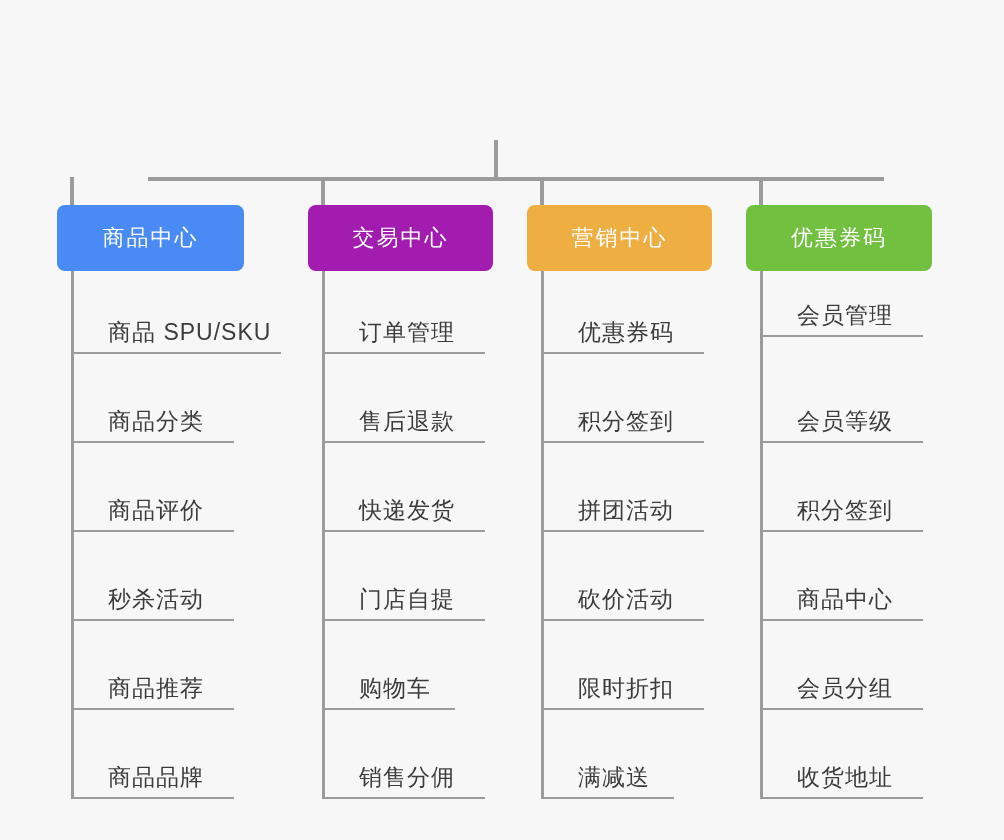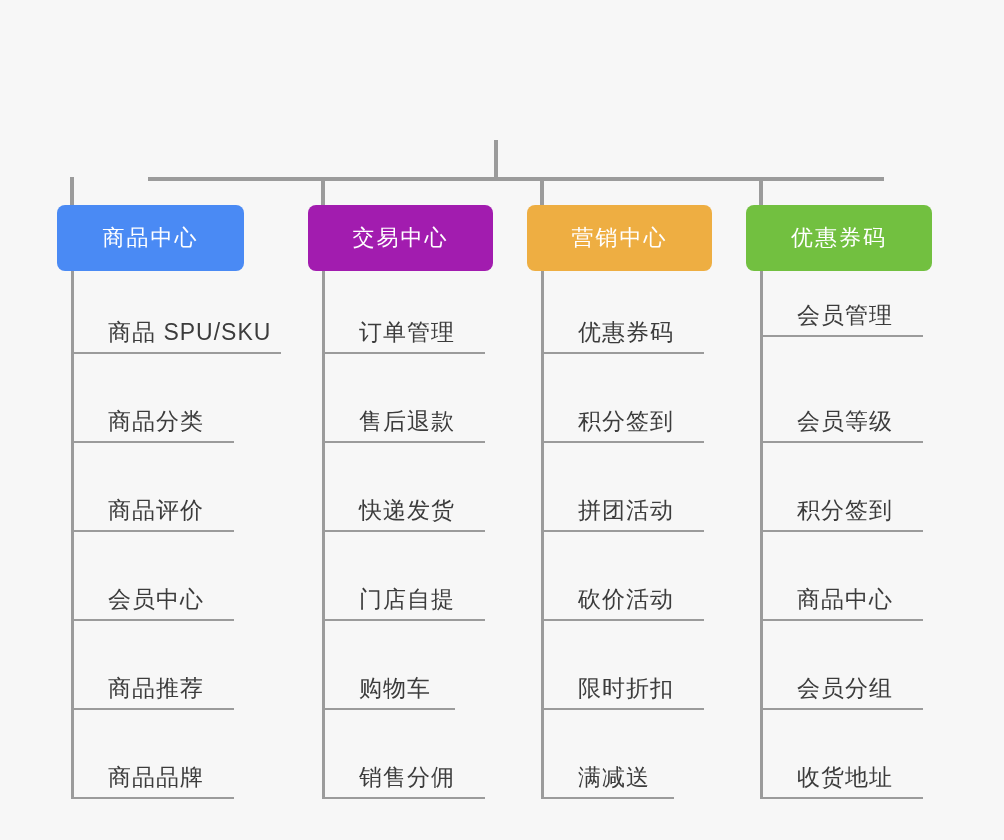--- a/index.html
+++ b/index.html
@@ -111,21 +111,21 @@
         <div class="leaf" style="top: 81px; width: 207px;">
           <span class="leaf-label">商品 SPU/SKU</span>
         </div>
         <div class="leaf" style="top: 170px; width: 160px;">
           <span class="leaf-label">商品分类</span>
         </div>
         <div class="leaf" style="top: 259px; width: 160px;">
           <span class="leaf-label">商品评价</span>
         </div>
         <div class="leaf" style="top: 348px; width: 160px;">
-          <span class="leaf-label">会员中心</span>
+          <span class="leaf-label">秒杀活动</span>
         </div>
         <div class="leaf" style="top: 437px; width: 160px;">
           <span class="leaf-label">商品推荐</span>
         </div>
         <div class="leaf" style="top: 526px; width: 160px;">
           <span class="leaf-label">商品品牌</span>
         </div>
       </div>
       <div class="cat-box" style="left: 308px; width: 185px; background: #a21caf;">
         <span>交易中心</span>

